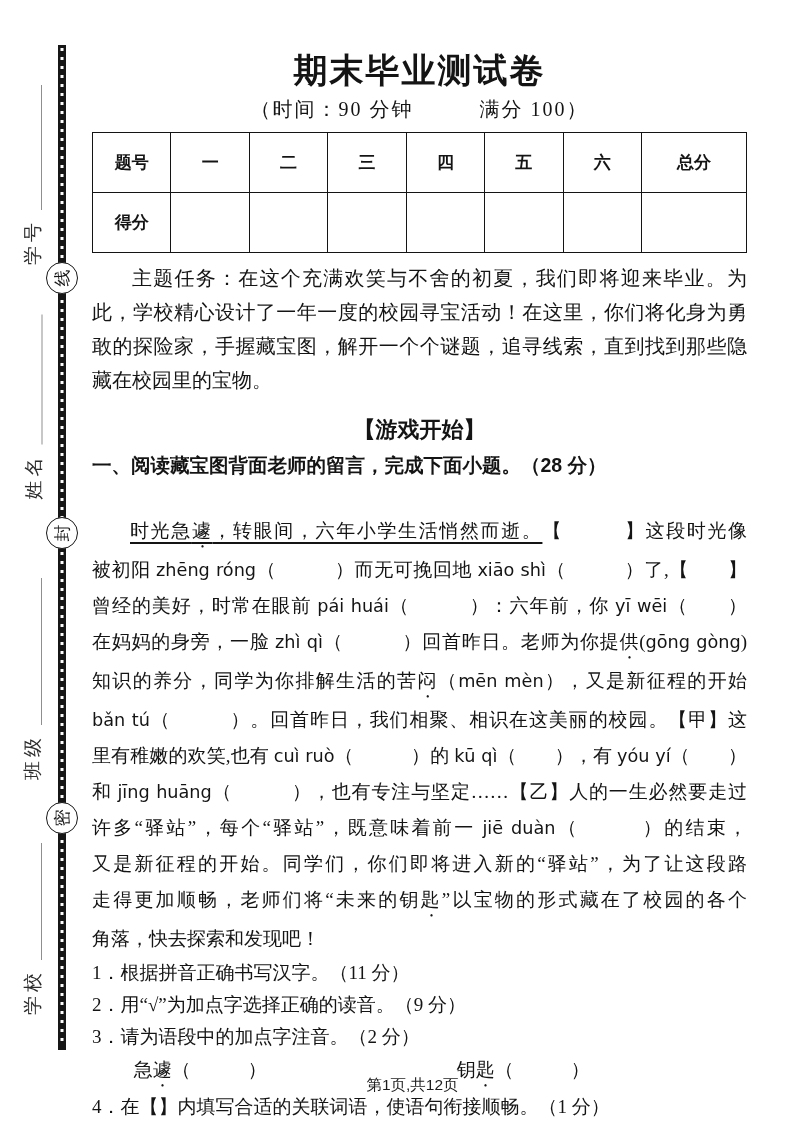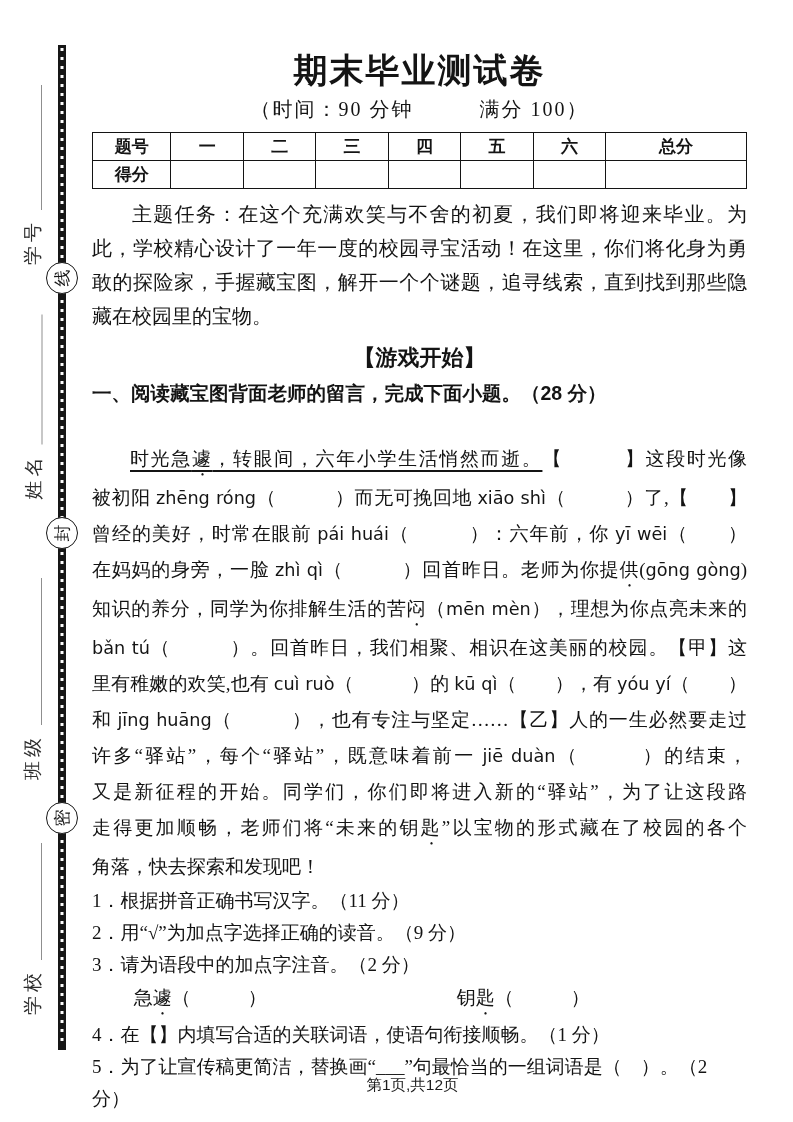--- a/index.html
+++ b/index.html
@@ -43,30 +43,30 @@
     font-weight:900; font-size:35px; line-height:46px; letter-spacing:2px;
   }
   .title2 { font-size:34px; line-height:48px; }
   .exam-info { text-align:center; font-size:20px; line-height:30px; letter-spacing:2px; }
   table.score {
     width:100%; border-collapse:collapse; margin-top:8px;
     font-family:"Liberation Sans", sans-serif;
   }
   table.score th, table.score td {
     border:1.6px solid #141414; height:27px; text-align:center;
-    font-size:17px; font-weight:bold; padding:0;
+    font-size:17px; font-weight:bold; padding:16px;
   }
   table.score th:first-child, table.score td:first-child { width:12%; }
   .intro {
     margin:8px 0 0 0; font-size:20px; line-height:34px;
     text-align:justify; text-indent:2em;
   }
   .game-start {
     text-align:center; font-family:"Liberation Sans", sans-serif;
-    font-weight:900; font-size:22px; line-height:38px; margin-top:6px;
+    font-weight:900; font-size:22px; line-height:38px; margin-top:14px;
   }
   .section-head {
     font-family:"Liberation Sans", sans-serif; font-weight:900;
     font-size:19.5px; line-height:32px;
   }
   .passage { font-size:19px; }
   .passage .pline { line-height:36px; text-align:justify; text-align-last:justify; }
   .passage .pline.indent { text-indent:2em;margin-top:32px; }
   .passage .pline.short { text-align-last:left; }
   .questions { font-size:19px; }
@@ -150,21 +150,21 @@
 
     <div class="game-start">【游戏开始】</div>
 
     <div class="section-head">一、阅读藏宝图背面老师的留言，完成下面小题。（28 分）</div>
 
     <div class="passage">
         <div class="pline indent"><span class="s-u">时光急</span><span class="s-u s-d">遽</span><span class="s-u">，转眼间，六年小学生活悄然而逝。</span><span>【　　　】这段时光像</span></div>
         <div class="pline"><span>被初阳 </span><span class="s-py">zhēng róng</span><span>（　　　）而无可挽回地 </span><span class="s-py">xiāo shì</span><span>（　　　）了,【　　】</span></div>
         <div class="pline"><span>曾经的美好，时常在眼前 </span><span class="s-py">pái huái</span><span>（　　　）：六年前，你 </span><span class="s-py">yī wēi</span><span>（　　）</span></div>
         <div class="pline"><span>在妈妈的身旁，一脸 </span><span class="s-py">zhì qì</span><span>（　　　）回首昨日。老师为你提</span><span class="s-d">供</span><span>(</span><span class="s-py">gōng gòng</span><span>)</span></div>
-        <div class="pline"><span>知识的养分，同学为你排解生活的苦</span><span class="s-d">闷</span><span>（</span><span class="s-py">mēn mèn</span><span>），理想为你点亮未来的</span></div>
+        <div class="pline"><span>知识的养分，同学为你排解生活的苦</span><span class="s-d">闷</span><span>（</span><span class="s-py">mēn mèn</span><span>），又是新征程的开始</span></div>
         <div class="pline"><span class="s-py">bǎn tú</span><span>（　　　）。回首昨日，我们相聚、相识在这美丽的校园。【甲】这</span></div>
         <div class="pline"><span>里有稚嫩的欢笑,也有 </span><span class="s-py">cuì ruò</span><span>（　　　）的 </span><span class="s-py">kū qì</span><span>（　　），有 </span><span class="s-py">yóu yí</span><span>（　　）</span></div>
         <div class="pline"><span>和 </span><span class="s-py">jīng huāng</span><span>（　　　），也有专注与坚定……【乙】人的一生必然要走过</span></div>
         <div class="pline"><span>许多“驿站”，每个“驿站”，既意味着前一 </span><span class="s-py">jiē duàn</span><span>（　　　）的结束，</span></div>
         <div class="pline"><span>又是新征程的开始。同学们，你们即将进入新的“驿站”，为了让这段路</span></div>
         <div class="pline"><span>走得更加顺畅，老师们将“未来的钥</span><span class="s-d">匙</span><span>”以宝物的形式藏在了校园的各个</span></div>
         <div class="pline short"><span>角落，快去探索和发现吧！</span></div>
       </div>
 
     <div class="questions">

